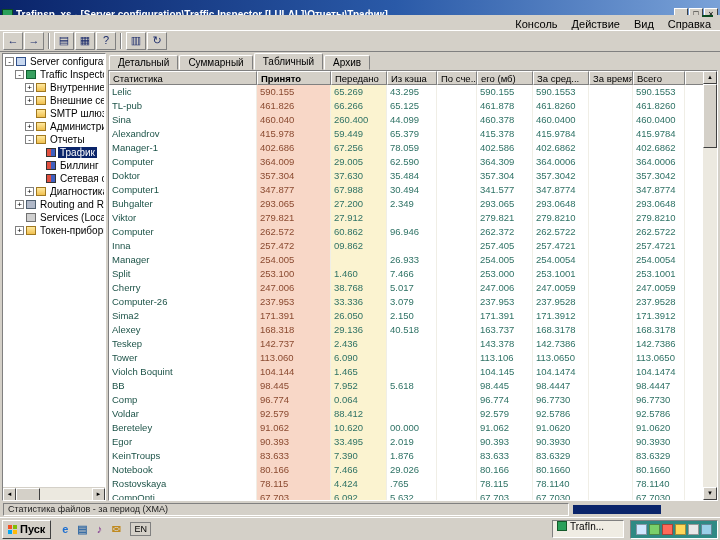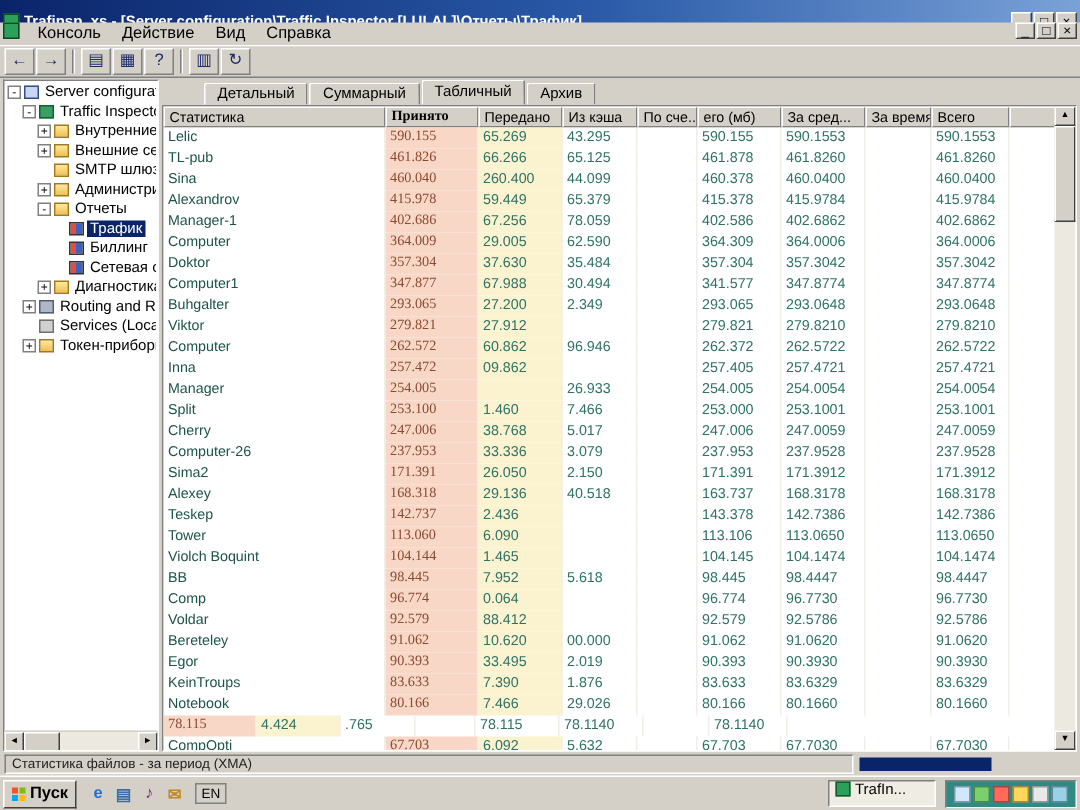--- a/index.html
+++ b/index.html
@@ -12,21 +12,21 @@
     background:linear-gradient(90deg,#0a246a,#2a5aa8 55%,#7aa2d8);
     display:flex; align-items:center; gap:3px; padding:0 2px; }
   .app-icon16 { width:11px; height:11px; background:#2aa05a; border:1px solid #0a4a20; flex:0 0 auto; }
   .title-text { color:#fff; font-size:10px; font-weight:bold; flex:1; white-space:nowrap; overflow:hidden; }
   .win-btns { display:flex; gap:1px; flex:0 0 auto; }
   .wbtn { width:14px; height:12px; background:#d4d0c8; border:1px solid;
     border-color:#fff #404040 #404040 #fff; font-size:9px; line-height:10px; text-align:center; color:#000; }
 
   
   .menubar { position:absolute; top:15px; left:0; right:0; height:16px; background:#d4d0c8;
-    display:flex; align-items:flex-start; padding:0 2px; border-bottom:1px solid #fff; }
+    display:flex; align-items:flex-end; padding:0 2px; border-bottom:1px solid #fff;flex-direction:column; }
   .child-icon { width:11px; height:11px; background:#2aa05a; border:1px solid #0a4a20; margin-right:5px; }
   #menu-items { display:flex; flex:1; }
   .menu-item { font-size:11px; padding:1px 7px; color:#000; }
   .win-btns.small .wbtn { width:13px; height:11px; line-height:9px; }
 
   
   .toolbar { position:absolute; top:31px; left:0; right:0; height:21px; background:#d4d0c8;
     display:flex; align-items:center; padding:0 3px; gap:1px; border-bottom:1px solid #808080; }
   .tb-btn { width:20px; height:18px; background:#d4d0c8; border:1px solid;
     border-color:#fff #808080 #808080 #fff; font-size:11px; text-align:center; line-height:15px; color:#1a2a6a; }
@@ -55,39 +55,39 @@
   .sbtn { background:#d4d0c8; border:1px solid; border-color:#fff #404040 #404040 #fff;
     font-size:6px; text-align:center; line-height:11px; color:#000; display:block; }
   .hscroll { position:absolute; left:0; right:0; bottom:0; height:13px; background:#ece9e0; border-top:1px solid #d4d0c8; }
   .hscroll .sbtn { position:absolute; top:0; width:13px; height:13px; }
   .hscroll .sbtn.left { left:0; }
   .hscroll .sbtn.right { right:0; }
   .hthumb { position:absolute; left:13px; top:0; width:24px; height:13px; background:#d4d0c8;
     border:1px solid; border-color:#fff #404040 #404040 #fff; }
 
   
-  .content { position:absolute; left:108px; top:53px; right:2px; bottom:39px;padding-left:27px; }
+  .content { position:absolute; left:108px; top:53px; right:2px; bottom:39px; }
   .tabs { height:17px; display:flex; align-items:flex-end; padding-left:1px; }
   .tab { height:15px; line-height:14px; padding:0 8px; font-size:10px; background:#d4d0c8;
     border:1px solid; border-color:#fff #808080 #d4d0c8 #fff; border-radius:2px 2px 0 0; margin-right:1px; color:#000; }
   .tab.active { height:17px; line-height:16px; position:relative; z-index:2; }
   .table-area { position:absolute; top:17px; left:0; right:0; bottom:0; background:#fff;
     border:1px solid; border-color:#808080 #fff #fff #808080; overflow:hidden; }
   .header-row { display:flex; height:14px; margin-right:14px; background:#d4d0c8; }
   .th { height:14px; line-height:13px; font-size:9.5px; padding:0 3px; background:#d4d0c8;
     border:1px solid; border-color:#fff #808080 #808080 #fff; white-space:nowrap; overflow:hidden; color:#000; }
   .th.sorted { font-weight:bold; }
   .rows { position:absolute; top:14px; left:0; right:14px; bottom:0; overflow:hidden; background:#fff; }
   .tr { display:flex; height:14px; }
   .td { height:14px; line-height:13px; font-size:9.5px; padding:0 3px; white-space:nowrap; overflow:hidden;
     border-right:1px solid #f0eee6; color:#2e7265; }
   .td.c0 { color:#1d5348; }
   .td.c1 { background:#f8d7c7; color:#8a4a30; }
   .td.c2 { background:#fbf3d0; }
-  .c0 { width:148px; } .c1 { width:62px;font-family:Liberation Serif, serif; } .c2 { width:56px; } .c3 { width:50px; } .c4 { width:40px; }
+  .c0 { width:148px; } .c1 { width:74px; } .c2 { width:56px; } .c3 { width:50px; } .c4 { width:40px; }
   .c5 { width:56px; } .c6 { width:56px; } .c7 { width:44px; } .c8 { width:52px; } .cfill { flex:1; border-right:none; }
   .vscroll { position:absolute; top:0; right:0; bottom:0; width:14px; background:#ece9e0; }
   .vscroll .sbtn { position:absolute; left:0; width:14px; height:13px; }
   .vscroll .sbtn.vtop { top:0; }
   .vscroll .sbtn.vbottom { bottom:0; }
   .vthumb { position:absolute; top:13px; left:0; width:14px; height:64px; background:#d4d0c8;
     border:1px solid; border-color:#fff #404040 #404040 #fff; }
 
   
   .statusbar { position:absolute; left:2px; right:2px; bottom:23px; height:15px; background:#d4d0c8;
@@ -603,20 +603,21 @@
               <div class="td c2">7.466</div>
               <div class="td c3">29.026</div>
               <div class="td c4"></div>
               <div class="td c5">80.166</div>
               <div class="td c6">80.1660</div>
               <div class="td c7"></div>
               <div class="td c8">80.1660</div>
               <div class="td cfill"></div>
             </div>
             <div class="tr">
+              <div class="td c0">Rostovskaya</div>
               <div class="td c1">78.115</div>
               <div class="td c2">4.424</div>
               <div class="td c3">.765</div>
               <div class="td c4"></div>
               <div class="td c5">78.115</div>
               <div class="td c6">78.1140</div>
               <div class="td c7"></div>
               <div class="td c8">78.1140</div>
               <div class="td cfill"></div>
             </div>

